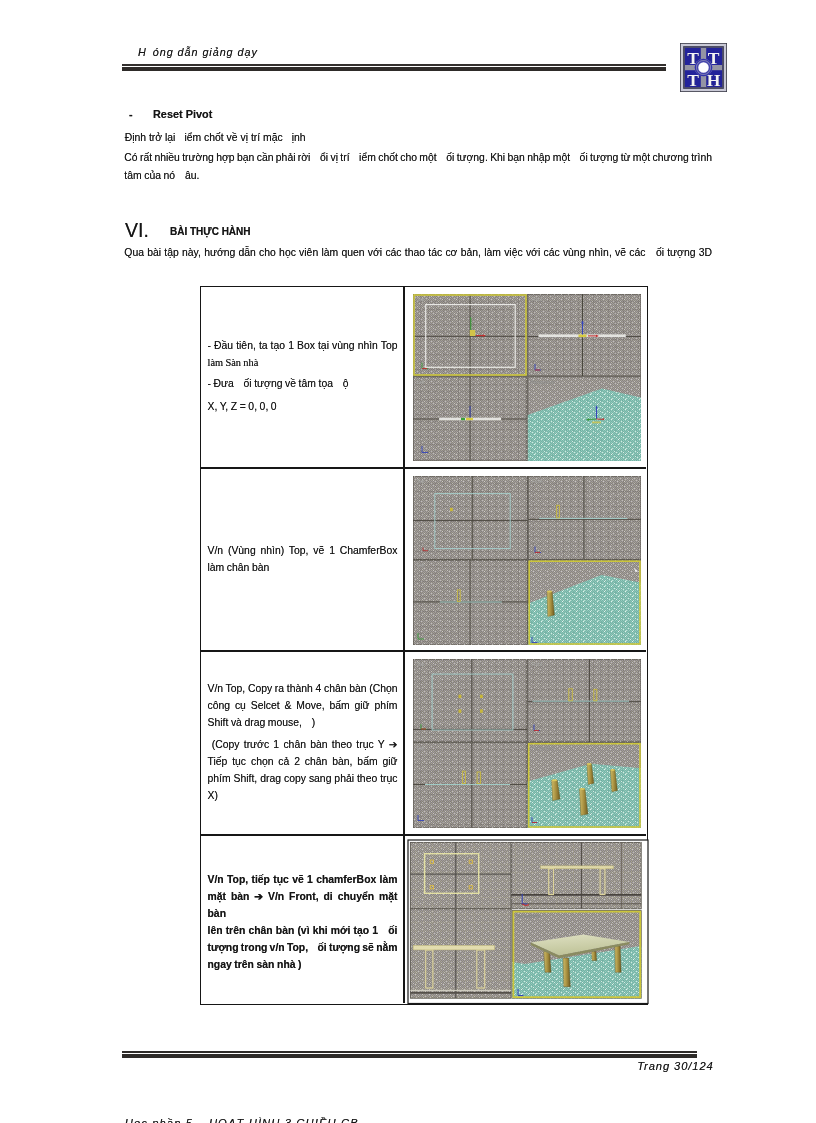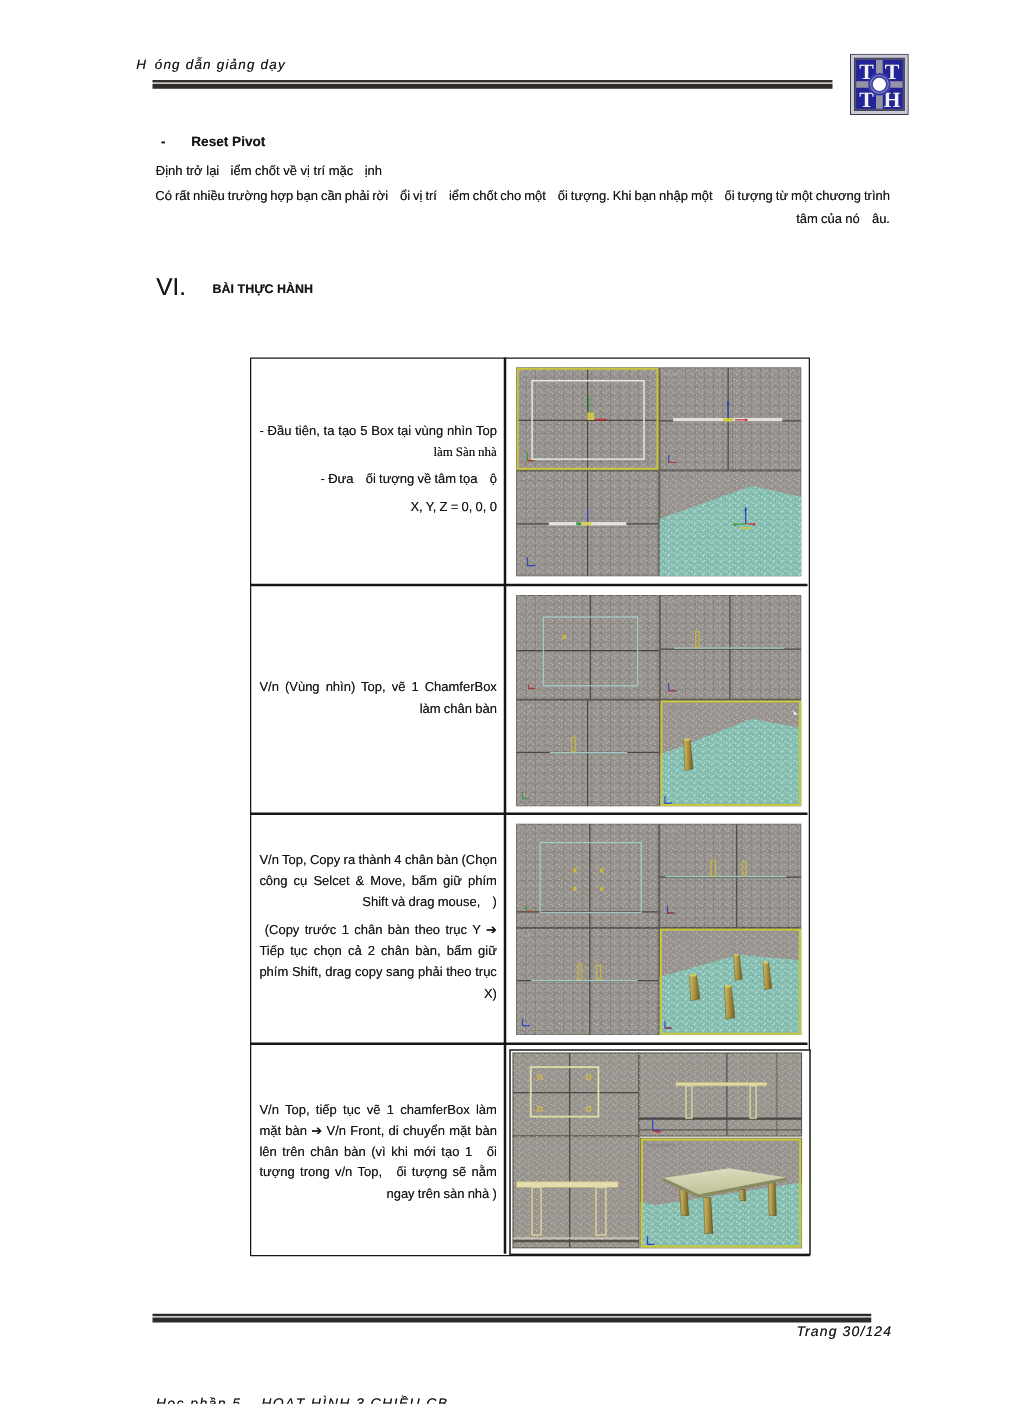--- a/index.html
+++ b/index.html
@@ -3,28 +3,28 @@
 <meta charset="utf-8">
 <style>
   html,body{margin:0;padding:0;}
   body{width:816px;height:1123px;position:relative;background:#fff;overflow:hidden;
        font-family:"Liberation Sans",sans-serif;color:#151515;
        text-shadow:0 0 0.35px rgba(20,20,20,0.65);}
   .abs{position:absolute;}
   *{-webkit-font-smoothing:antialiased;}
   .it{font-style:italic;}
   .jline{text-align:justify;text-align-last:justify;word-spacing:-0.8px;}
-  .last{word-spacing:-0.3px;text-align:right;}
+  .last{word-spacing:-0.3px;}
   .dg{display:inline-block;width:7.2px;}
   .cell{font-size:10.4px;line-height:16.9px;width:190px;}
 </style>
 </head>
 <body>
 
-<div class="abs it" style="left:109px;top:45.8px;font-size:10.8px;letter-spacing:0.95px;line-height:13px;">H<span class="dg" style="width:6px;"></span>óng dẫn giảng dạy</div>
+<div class="abs it" style="left:138px;top:45.8px;font-size:10.8px;letter-spacing:0.95px;line-height:13px;">H<span class="dg" style="width:6px;"></span>óng dẫn giảng dạy</div>
 <div class="abs" style="left:122.4px;top:64px;width:543.4px;height:2px;background:#33302e;"></div>
 <div class="abs" style="left:122.4px;top:66.8px;width:543.4px;height:4.1px;background:#2e2b29;"></div>
 
 <div class="abs" style="left:680px;top:43px;">
 <svg width="47" height="49" viewBox="0 0 47 49">
   <rect x="0.5" y="0.5" width="46" height="48" fill="#2c2c44" stroke="#3c3c48" stroke-width="1"></rect>
   <rect x="2" y="2" width="43" height="45" fill="none" stroke="#c9c9d6" stroke-width="2.4"></rect>
   <rect x="4.2" y="4.2" width="38.6" height="40.6" fill="#23239a" stroke="#50506a" stroke-width="1.4"></rect>
   <rect x="20.8" y="5" width="5.4" height="39" fill="#9494a4"></rect>
   <rect x="5" y="22" width="37" height="5.2" fill="#9494a4"></rect>
@@ -45,31 +45,32 @@
 
 <div class="abs" style="left:124.3px;top:149.1px;width:587.7px;font-size:10.4px;line-height:18.3px;">
   <div class="jline">Có rất nhiều trường hợp bạn cần phải rời <span class="dg"></span>ổi vị trí <span class="dg"></span>iểm chốt cho một <span class="dg"></span>ối tượng. Khi bạn nhập một <span class="dg"></span>ối tượng từ một chương trình</div>
   <div class="last">tâm của nó <span class="dg"></span>âu.</div>
 </div>
 
 <div class="abs" style="left:125px;top:218.6px;font-size:19.5px;line-height:22px;font-weight:normal;">VI.</div>
 <div class="abs" style="left:170px;top:225.2px;font-size:10px;line-height:13px;font-weight:bold;">BÀI THỰC HÀNH</div>
 
 <div class="abs" style="left:124.3px;top:244.3px;width:587.7px;font-size:10.4px;line-height:18.3px;">
+  <div class="jline">Qua bài tập này, hướng dẫn cho học viên làm quen với các thao tác cơ bản, làm việc với các vùng nhìn, vẽ các <span class="dg"></span>ối tượng 3D</div>
 </div>
 
 <div class="abs" style="left:200px;top:286px;width:446px;height:717px;border:1.6px solid #161616;"></div>
 <div class="abs" style="left:403px;top:286px;width:1.6px;height:717px;background:#161616;"></div>
 <div class="abs" style="left:200px;top:467px;width:446px;height:1.6px;background:#161616;"></div>
 <div class="abs" style="left:200px;top:650px;width:446px;height:1.6px;background:#161616;"></div>
 <div class="abs" style="left:200px;top:834px;width:446px;height:1.6px;background:#161616;"></div>
 
 <div class="abs" style="left:207.5px;top:286px;width:191px;height:182px;display:flex;align-items:center;">
   <div class="cell">
-    <div class="jline">- Đầu tiên, ta tạo 5 Box tại vùng nhìn Top</div>
+    <div class="jline">- Đầu tiên, ta tạo 1 Box tại vùng nhìn Top</div>
     <div class="last" style="margin-bottom:4px;font-family:Liberation Serif, serif;">làm Sàn nhà</div>
     <div class="last" style="margin-bottom:5.5px;">- Đưa <span class="dg"></span>ối tượng về tâm tọa <span class="dg"></span>ộ</div>
     <div class="last">X, Y, Z = 0, 0, 0</div>
   </div>
 </div>
 
 <div class="abs" style="left:207.5px;top:468px;width:191px;height:183px;display:flex;align-items:center;">
   <div class="cell">
     <div class="jline">V/n (Vùng nhìn) Top, vẽ 1 ChamferBox</div>
     <div class="last">làm chân bàn</div>
@@ -82,21 +83,21 @@
     <div class="jline">công cụ Selcet &amp; Move, bấm giữ phím</div>
     <div class="last" style="margin-bottom:5.5px;">Shift và drag mouse, <span class="dg"></span>)</div>
     <div class="jline">&nbsp;(Copy trước 1 chân bàn theo trục Y <span style="font-family:'Liberation Sans';">➔</span></div>
     <div class="jline">Tiếp tục chọn cả 2 chân bàn, bấm giữ</div>
     <div class="jline">phím Shift, drag copy sang phải theo trục</div>
     <div class="last">X)</div>
   </div>
 </div>
 
 <div class="abs" style="left:207.5px;top:835px;width:191px;height:170px;display:flex;align-items:center;">
-  <div class="cell" style="padding-top:6px;">
+  <div class="cell" style="padding-top:6px;font-weight:bold;">
     <div class="jline">V/n Top, tiếp tục vẽ 1 chamferBox làm</div>
     <div class="jline">mặt bàn ➔ V/n Front, di chuyển mặt bàn</div>
     <div class="jline">lên trên chân bàn (vì khi mới tạo 1 <span class="dg"></span>ối</div>
     <div class="jline">tượng trong v/n Top, <span class="dg"></span>ối tượng sẽ nằm</div>
     <div class="last">ngay trên sàn nhà )</div>
   </div>
 </div>
 
 <svg class="abs" style="left:413px;top:294px;" width="228" height="167" viewBox="0 0 228 167">
 <defs>

